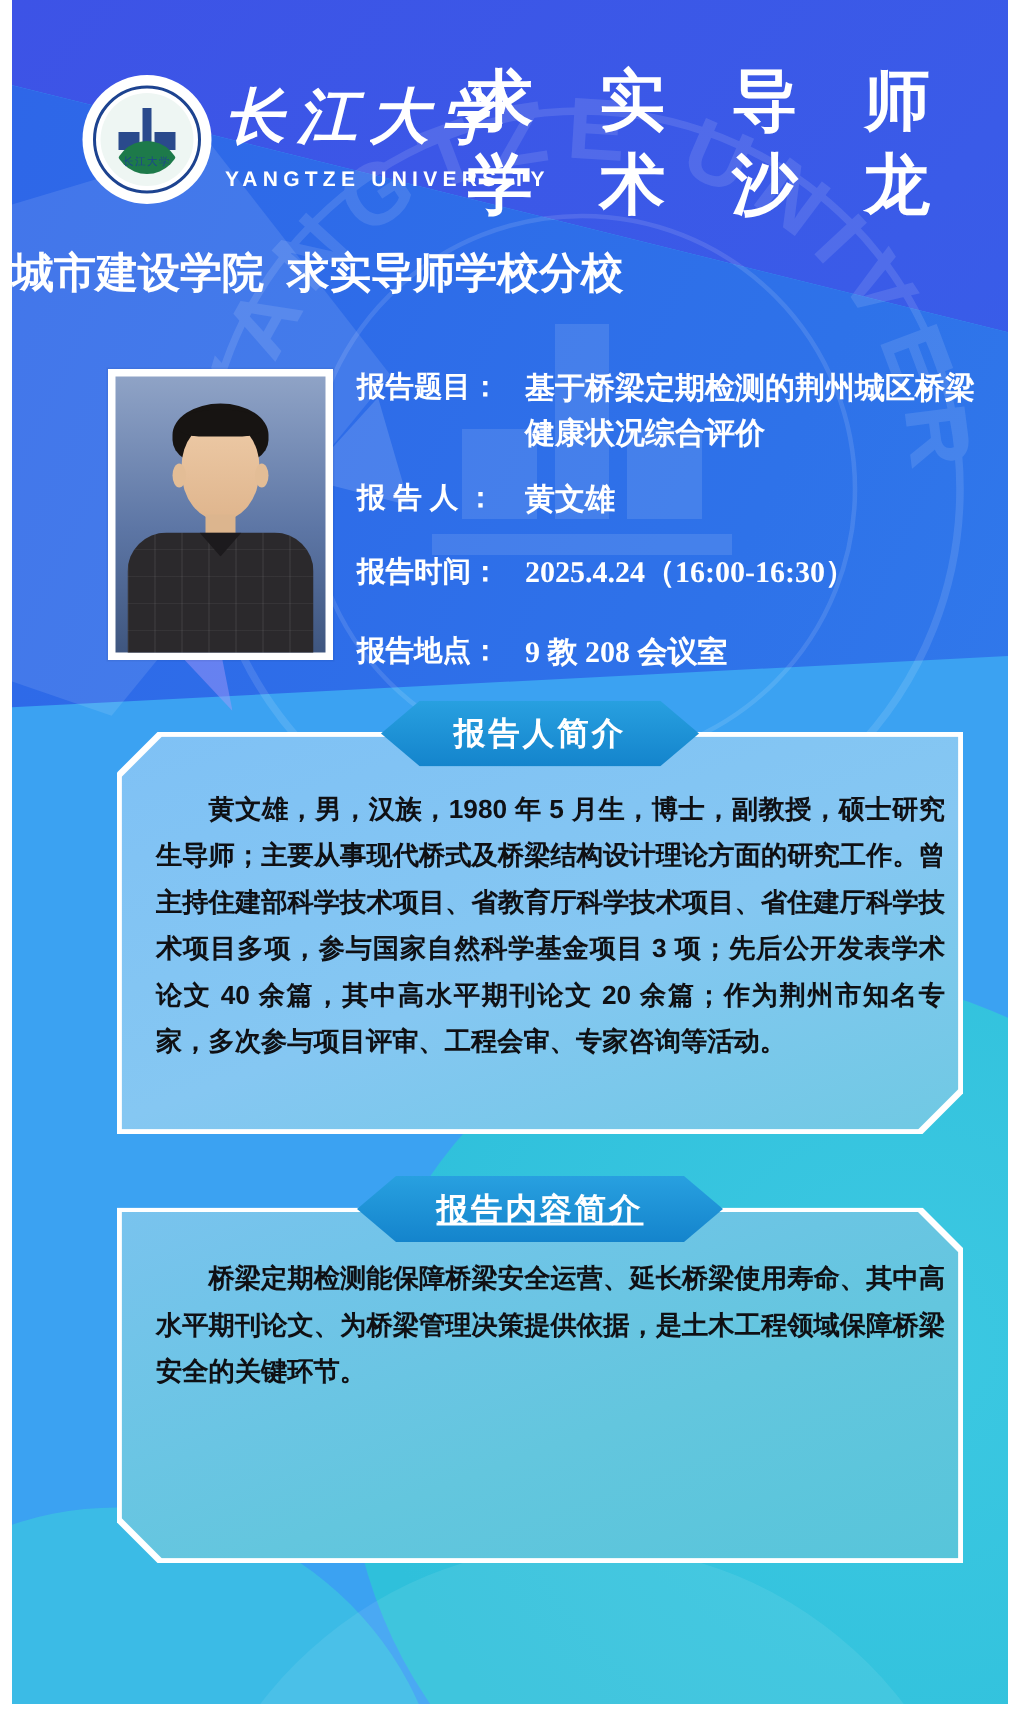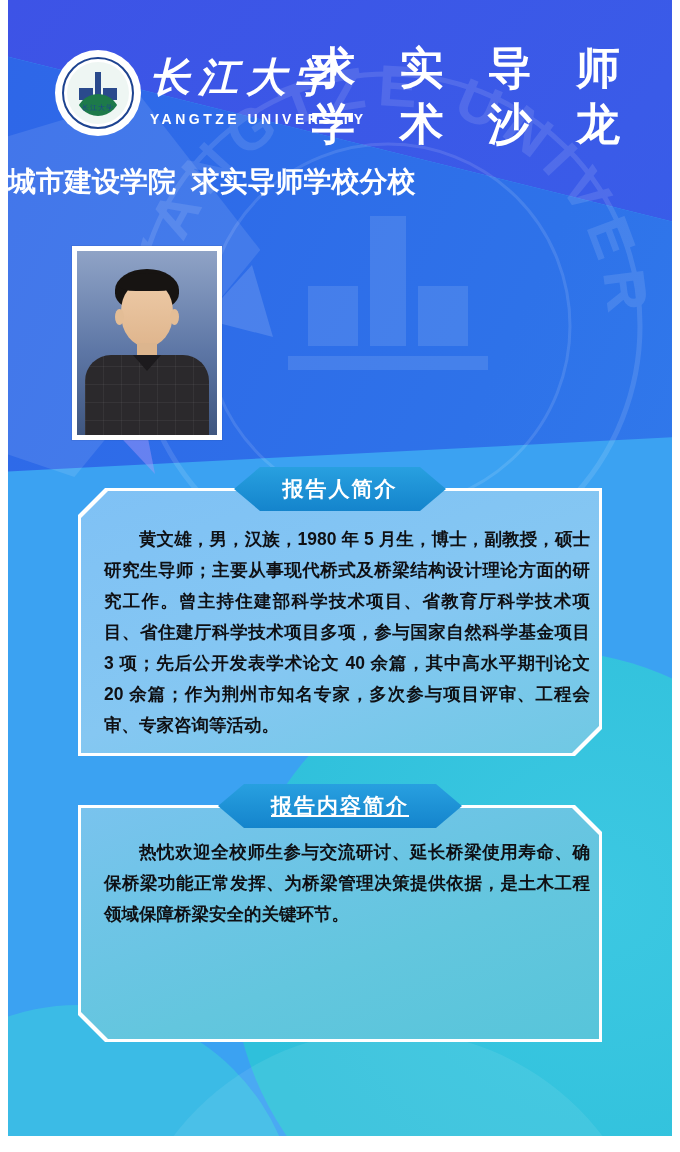--- a/index.html
+++ b/index.html
@@ -90,21 +90,21 @@
   .details { position:absolute; left:230px; top:244px; width:424px; }
   .drow { display:flex; align-items:flex-start; }
   .dlabel { flex:0 0 106px; color:#fff; font-weight:700; font-size:19px;
     line-height:30px; white-space:pre; }
   .dvalue { color:#fff; font-weight:700; font-size:20px; line-height:30px;
     margin-left:6px; max-width:306px; }
   .dvalue.serif { font-family:"Liberation Serif", serif; white-space:pre; }
   .r1 { margin-bottom:14px; } .r2 { margin-bottom:19px; } .r3 { margin-bottom:23px; }
 
   
-  .box { position:absolute; left:70px; width:524px; }
+  .box { position:absolute; left:70px; width:564px; }
   .box-border { position:absolute; inset:0; background:#ffffff; }
   .box-fill { position:absolute; inset:3px; }
   .cut-tl-br { clip-path:polygon(27px 0,100% 0,100% calc(100% - 27px),calc(100% - 27px) 100%,0 100%,0 27px); }
   .cut-tr-bl { clip-path:polygon(0 0,calc(100% - 27px) 0,100% 27px,100% 100%,27px 100%,0 calc(100% - 27px)); }
   .box1 { top:488px; height:268px; }
   .box1 .box-fill { background:linear-gradient(160deg,#7fc1f5 0%,#85c7f2 55%,#6fc9e3 100%); }
   .box2 { top:805px; height:237px; }
   .box2 .box-fill { background:linear-gradient(160deg,#79c3ee 0%,#63c6de 60%,#57c5da 100%); }
 
   .badge { position:absolute; top:-21px; left:50%; transform:translateX(-50%);
@@ -185,33 +185,51 @@
       <div class="face"></div>
       <div class="fringe"></div>
       <div class="ear l"></div>
       <div class="ear r"></div>
       <div class="neck"></div>
       <div class="body"></div>
       <div class="collar"></div>
     </div>
   </div>
 
+  <div class="details">
+    <div class="drow r1">
+      <span class="dlabel">报告题目：</span>
+      <span class="dvalue">基于桥梁定期检测的荆州城区桥梁健康状况综合评价</span>
+    </div>
+    <div class="drow r2">
+      <span class="dlabel">报 告 人 ：</span>
+      <span class="dvalue">黄文雄</span>
+    </div>
+    <div class="drow r3">
+      <span class="dlabel">报告时间：</span>
+      <span class="dvalue serif">2025.4.24（16:00-16:30）</span>
+    </div>
+    <div class="drow">
+      <span class="dlabel">报告地点：</span>
+      <span class="dvalue serif">9 教 208 会议室</span>
+    </div>
+  </div>
 
   <div class="box box1">
     <div class="box-border cut-tl-br"></div>
     <div class="box-fill cut-tl-br"></div>
     <div class="badge b1">报告人简介</div>
     <div class="box-text">
       <p>黄文雄，男，汉族，1980 年 5 月生，博士，副教授，硕士研究生导师；主要从事现代桥式及桥梁结构设计理论方面的研究工作。曾主持住建部科学技术项目、省教育厅科学技术项目、省住建厅科学技术项目多项，参与国家自然科学基金项目 3 项；先后公开发表学术论文 40 余篇，其中高水平期刊论文 20 余篇；作为荆州市知名专家，多次参与项目评审、工程会审、专家咨询等活动。</p>
     </div>
   </div>
 
   <div class="box box2">
     <div class="box-border cut-tr-bl"></div>
     <div class="box-fill cut-tr-bl"></div>
     <div class="badge b2">报告内容简介</div>
     <div class="box-text">
-      <p>热忱欢迎全校师生参与交流研讨、延长桥梁使用寿命、确保桥梁功能正常发挥、为桥梁管理决策提供依据，是土木工程领域保障桥梁安全的关键环节。</p>
+      <p>桥梁定期检测能保障桥梁安全运营、延长桥梁使用寿命、其中高水平期刊论文、为桥梁管理决策提供依据，是土木工程领域保障桥梁安全的关键环节。</p>
     </div>
   </div>
 
 
 </div>
 
 </body></html>

